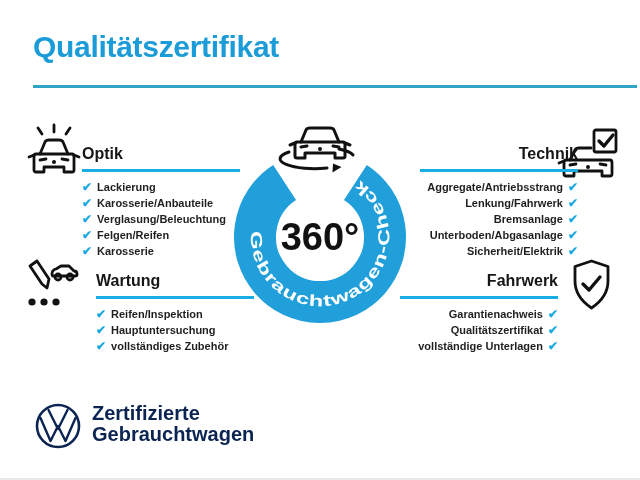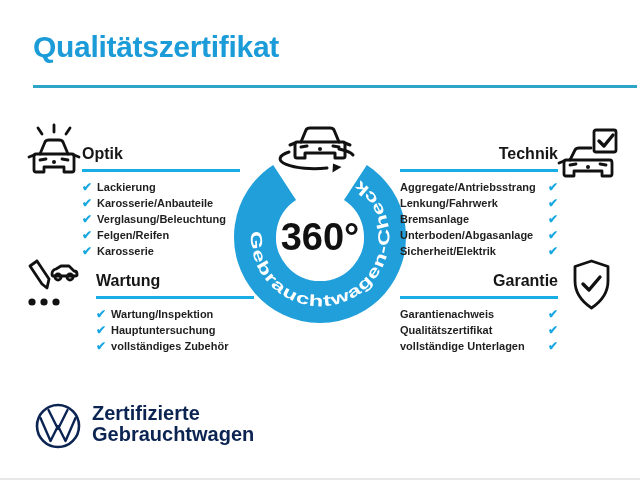--- a/index.html
+++ b/index.html
@@ -13,29 +13,29 @@
     font-size:30px; font-weight:700; color:#1b9cd8; letter-spacing:-0.3px;
   }
   .top-rule {
     position:absolute; left:33px; top:85px; width:604px; height:3px;
     background:#2ea4c6;
   }
   .section { position:absolute; width:158px; }
   .section.left  { text-align:left; }
   .section.right { text-align:right; }
   .sec-optik    { left:82px;  top:145px; }
-  .sec-technik  { left:400px; top:145px; }
+  .sec-technik  { left:420px; top:145px; }
   .sec-wartung  { left:96px;  top:272px; }
   .sec-garantie { left:400px; top:272px; }
   .sec-heading { font-size:16px; font-weight:700; color:#161616; line-height:1.1; }
   .sec-underline { height:3px; background:#19ade6; margin-top:6px; }
   .sec-list { margin-top:9px; display:flex; flex-direction:column; gap:4px; }
   .check-row { display:flex; align-items:center; gap:5px; font-size:11px;
                font-weight:700; color:#1f1f1f; line-height:12px; white-space:nowrap; }
-  .section.right .check-row { justify-content:space-between; }
+  .section.right .check-row { justify-content:flex-end; }
   .check { color:#18a7e2; font-size:12px; line-height:10px; }
   .icon { position:absolute; }
   .icon svg, .center-svg, .vw-logo svg { overflow:visible; display:block; }
   .center-graphic { position:absolute; left:210px; top:118px; width:220px; height:230px; }
   .footer-brand { position:absolute; left:92px; top:403px; font-size:20px;
                   font-weight:700; color:#0b2452; line-height:21px; }
   .vw-logo { position:absolute; left:34px; top:402px; width:48px; height:48px; }
 </style>
 </head>
 <body>
@@ -165,35 +165,35 @@
         </div>
     </div>
   </div>
 
   <div class="section left sec-wartung">
     <div class="sec-heading">Wartung</div>
     <div class="sec-underline"></div>
     <div class="sec-list">
       <div class="check-row">
           <span class="check">✔</span>
-          <span>Wartung/Inspektion</span>
+          <span>Reifen/Inspektion</span>
         </div>
       <div class="check-row">
           <span class="check">✔</span>
           <span>Hauptuntersuchung</span>
         </div>
       <div class="check-row">
           <span class="check">✔</span>
           <span>vollständiges Zubehör</span>
         </div>
     </div>
   </div>
 
   <div class="section right sec-garantie">
-    <div class="sec-heading">Garantie</div>
+    <div class="sec-heading">Fahrwerk</div>
     <div class="sec-underline"></div>
     <div class="sec-list">
       <div class="check-row">
           <span>Garantienachweis</span>
           <span class="check">✔</span>
         </div>
       <div class="check-row">
           <span>Qualitätszertifikat</span>
           <span class="check">✔</span>
         </div>

